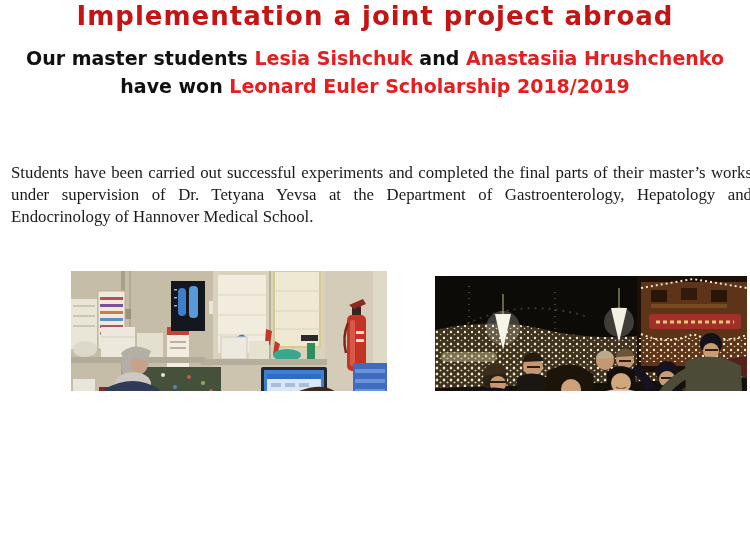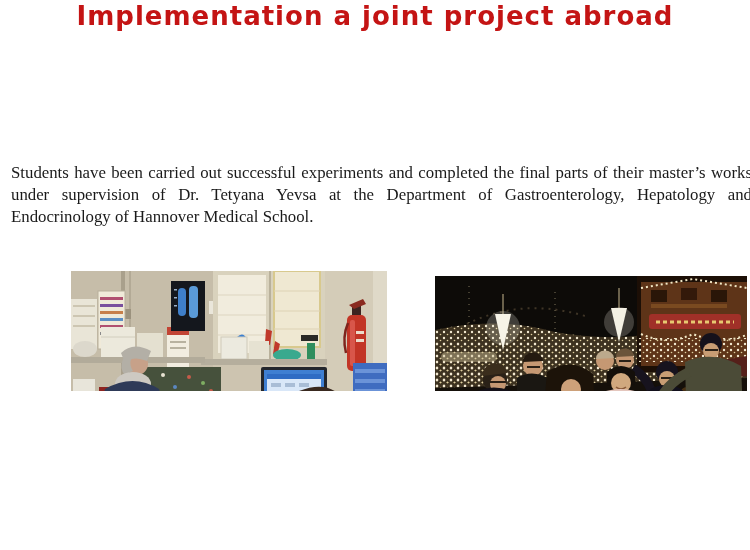--- a/index.html
+++ b/index.html
@@ -19,20 +19,24 @@
   .photo-market{left:395px;top:260px;width:312px;height:246px;}
   svg{display:block;}
 </style>
 </head>
 <body>
 
 <div class="page">
 
   <h1 class="title">Implementation a joint project abroad</h1>
 
+  <div class="subtitle">
+    <div><span class="t-black">Our master students </span><span class="t-red">Lesia Sishchuk</span><span class="t-black"> and </span><span class="t-red">Anastasiia Hrushchenko</span></div>
+    <div><span class="t-black">have won </span><span class="t-red">Leonard Euler Scholarship 2018/2019</span></div>
+  </div>
 
   <p class="body-par">Students have been carried out successful experiments and completed the final parts of their master’s works under supervision of Dr. Tetyana Yevsa at the Department of Gastroenterology, Hepatology and Endocrinology of Hannover Medical School.</p>
 
   <figure class="photo photo-lab">
     <svg viewBox="0 0 316 241" width="316" height="241">
       <rect width="316" height="241" fill="#cdc4b0"></rect>
       <rect x="0" y="0" width="142" height="168" fill="#c6bda9"></rect>
 
       <rect x="50" y="0" width="4" height="152" fill="#a9a08c"></rect>
       <rect x="58" y="0" width="2" height="152" fill="#b3aa96"></rect>

